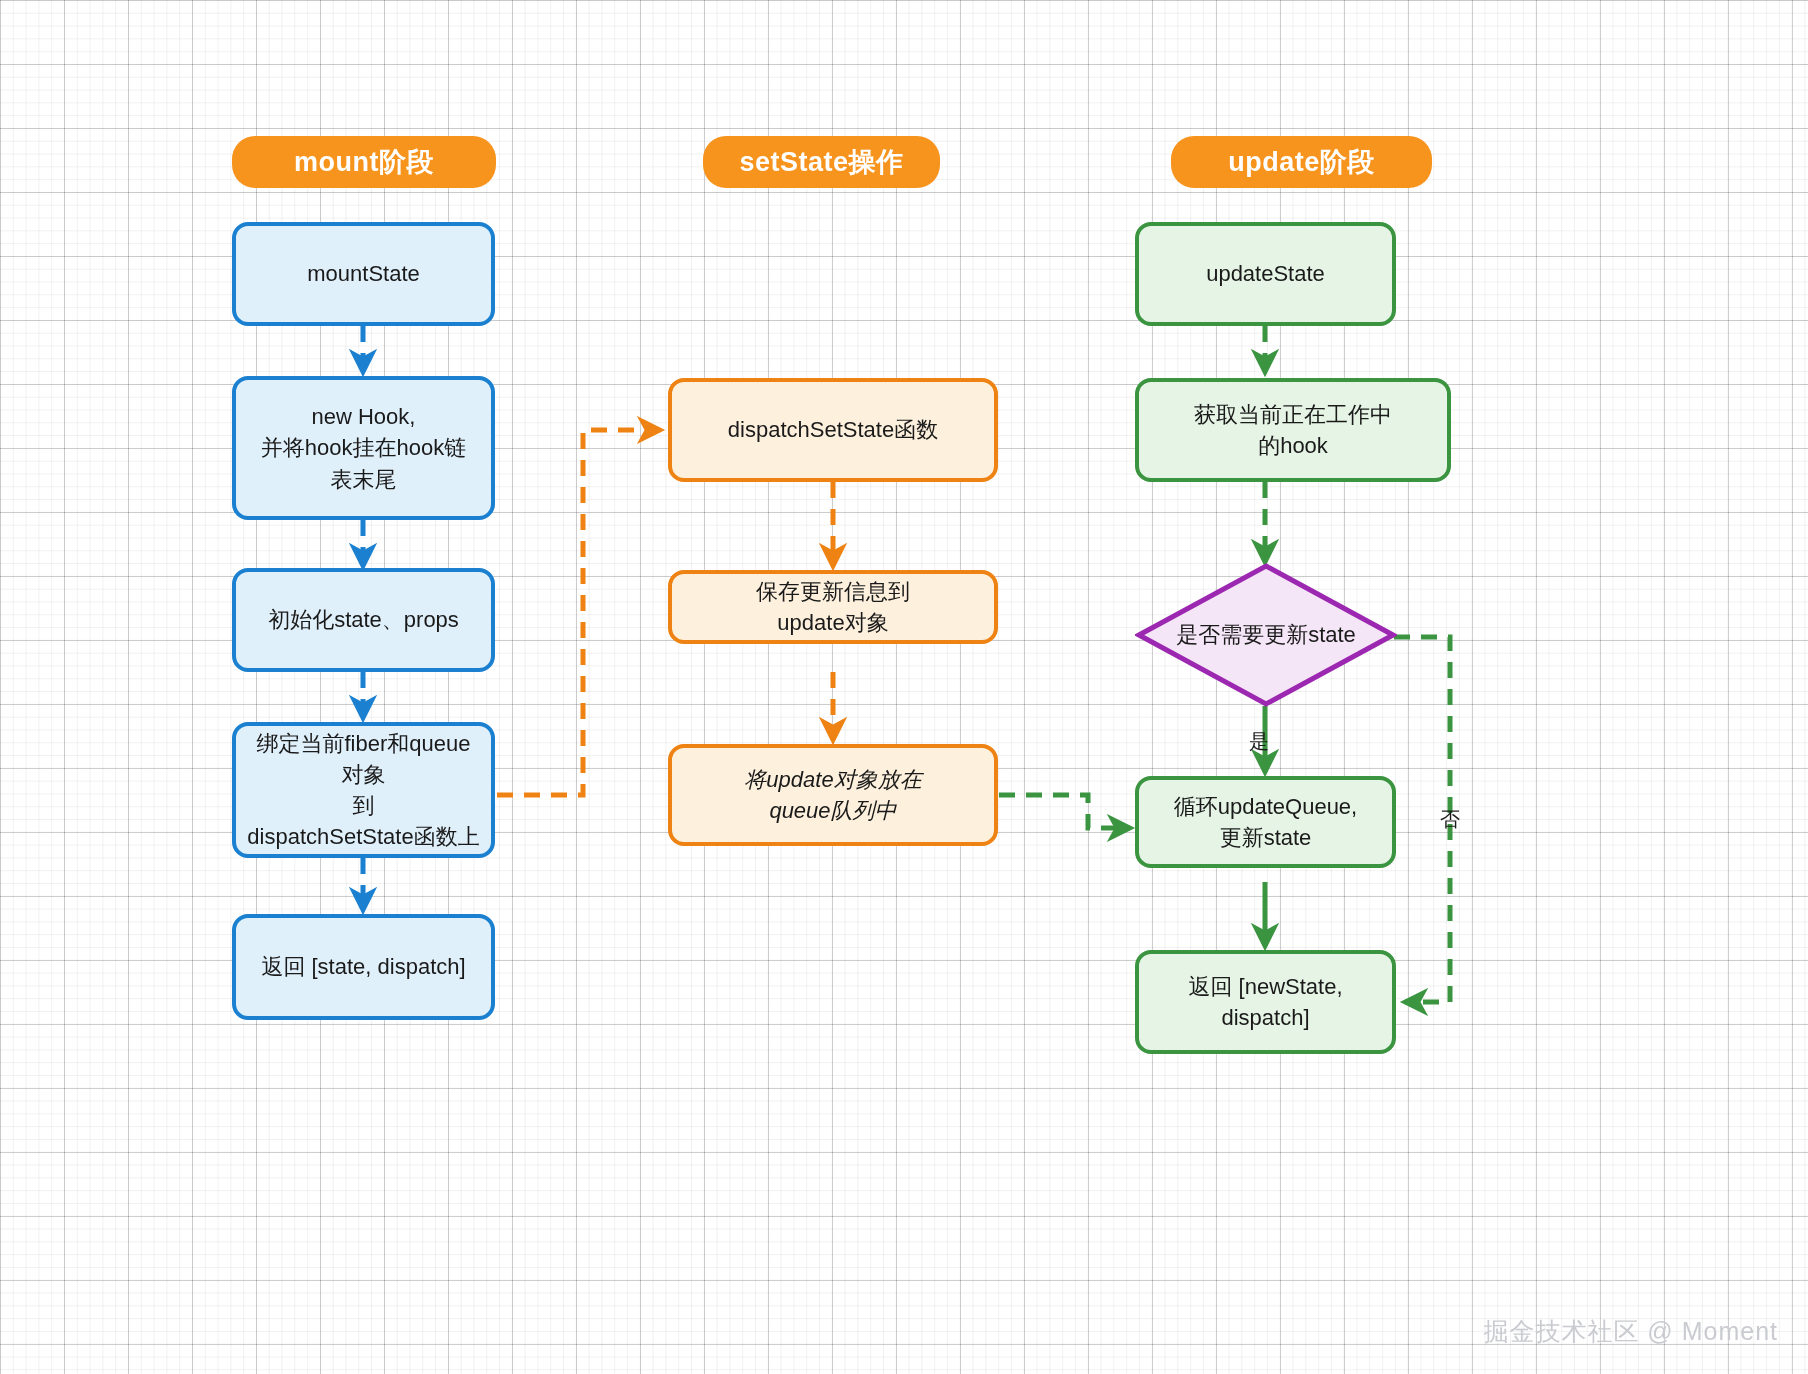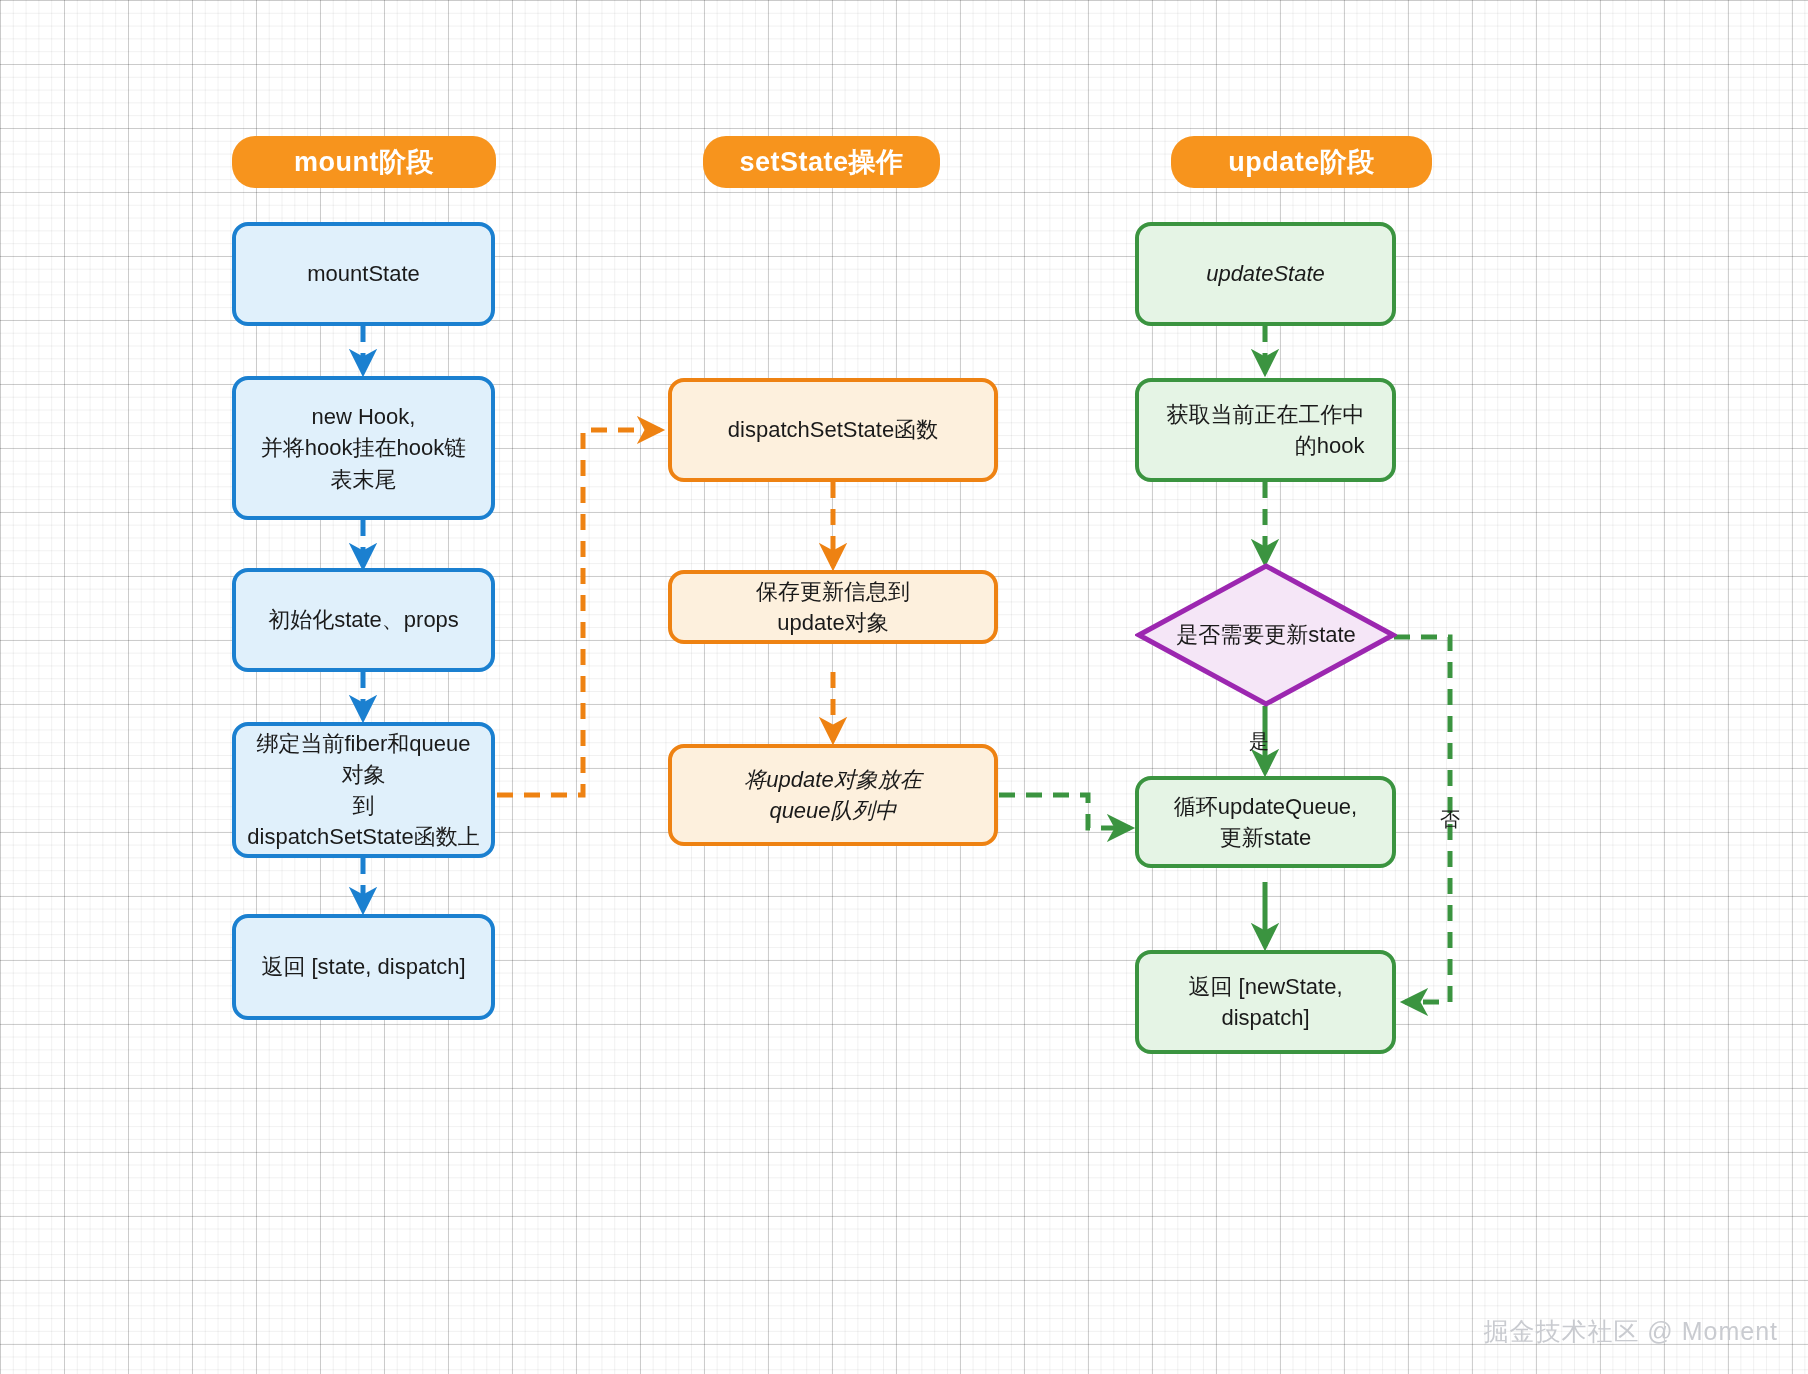--- a/index.html
+++ b/index.html
@@ -184,24 +184,24 @@
   </div>
   <div class="node orange" style="left:668px; top:570px; width:330px; height:74px;">
     <span>保存更新信息到
 update对象</span>
   </div>
   <div class="node orange" style="left:668px; top:744px; width:330px; height:102px;font-style:italic;">
     <span>将update对象放在
 queue队列中</span>
   </div>
 
-  <div class="node green" style="left:1135px; top:222px; width:261px; height:104px;font-style:italic;">
+  <div class="node green" style="left:1135px; top:222px; width:261px; height:104px;">
     <span>updateState</span>
   </div>
-  <div class="node green" style="left:1135px; top:378px; width:261px; height:104px;text-align:right;">
+  <div class="node green" style="left:1135px; top:378px; width:316px; height:104px;">
     <span>获取当前正在工作中
 的hook</span>
   </div>
 
   <div class="diamond-wrap" style="left:1135px; top:562px; width:262px; height:146px;">
     <svg width="262" height="146" viewBox="0 0 262 146">
       <polygon points="131,4 258,73 131,142 4,73" fill="#f5e6f7" stroke="#9c27b0" stroke-width="5" stroke-linejoin="miter"></polygon>
     </svg>
     <div class="diamond-label">是否需要更新state</div>
   </div>

